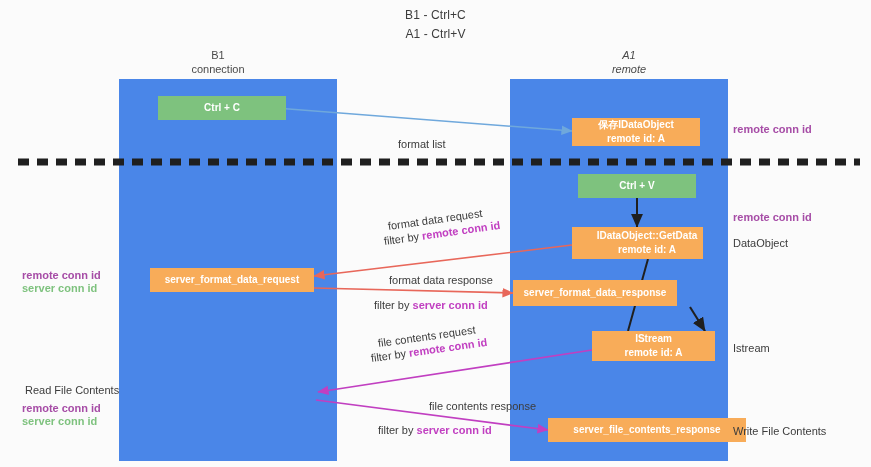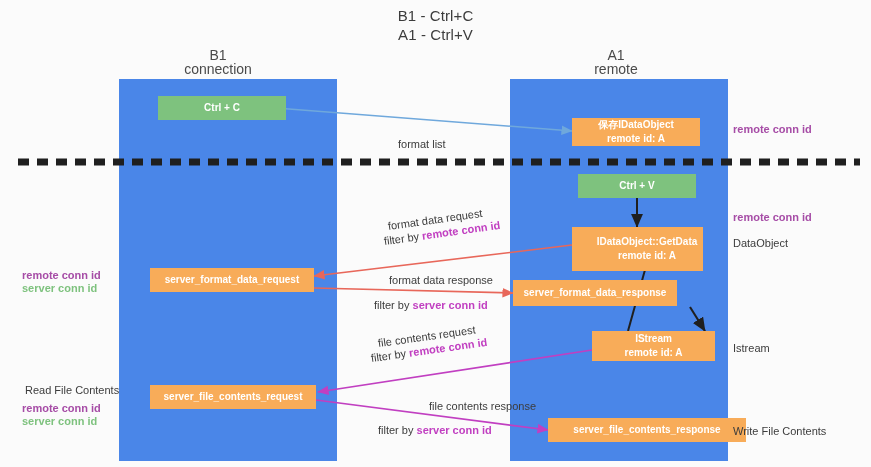--- a/index.html
+++ b/index.html
@@ -18,31 +18,31 @@
     overflow: hidden;
   }
 
   
   .title {
     position: absolute;
     left: 0;
     top: 6px;
     width: 871px;
     text-align: center;
-    font-size: 15px;
+    font-size: 12px;
     color: #3c3c3c;
     line-height: 19px;
     letter-spacing: 0.1px;
   }
 
   
   .col-head {
     position: absolute;
     text-align: center;
-    font-size: 14px;
+    font-size: 11px;
     color: #4a4a4a;
     line-height: 14px;
     width: 220px;
   }
   .col-head .l1 { display:block; }
   .col-head .l2 { display:block; }
 
   
   .lane {
     position: absolute;
@@ -107,21 +107,21 @@
 
   <div class="title">
     <div>B1 - Ctrl+C</div>
     <div>A1 - Ctrl+V</div>
   </div>
 
   <div class="col-head" style="left:108px; top:48px;">
     <span class="l1">B1</span>
     <span class="l2">connection</span>
   </div>
-  <div class="col-head" style="left:506px; top:48px;">
+  <div class="col-head" style="left:519px; top:48px;font-style:italic;">
     <span class="l1">A1</span>
     <span class="l2">remote</span>
   </div>
 
   <div class="lane" style="left:119px; top:79px; width:218px; height:382px;"></div>
   <div class="lane" style="left:510px; top:79px; width:218px; height:382px;"></div>
 
   <svg id="wires" viewBox="0 0 871 467">
     <defs>
       <marker id="ah-blue" markerWidth="8" markerHeight="8" refX="6.6" refY="3" orient="auto">
@@ -165,41 +165,38 @@
 
   <div class="node orange" style="left:572px; top:118px; width:128px; height:28px;">
     <span class="ln">保存IDataObject</span>
     <span class="ln">remote id: A</span>
   </div>
 
   <div class="node green" style="left:578px; top:174px; width:118px; height:24px;">
     <span class="ln">Ctrl + V</span>
   </div>
 
-  <div class="node orange" style="left:572px; top:227px; width:131px; height:44px;padding-left:19px;">
+  <div class="node orange" style="left:572px; top:227px; width:131px; height:32px;padding-left:19px;">
     <span class="ln">IDataObject::GetData</span>
     <span class="ln">remote id: A</span>
   </div>
 
   <div class="node orange" style="left:150px; top:268px; width:164px; height:24px;">
     <span class="ln">server_format_data_request</span>
   </div>
 
   <div class="node orange" style="left:513px; top:280px; width:164px; height:26px;">
     <span class="ln">server_format_data_response</span>
   </div>
 
   <div class="node orange" style="left:592px; top:331px; width:123px; height:30px;">
     <span class="ln">IStream</span>
     <span class="ln">remote id: A</span>
   </div>
 
-  <div class="node orange" style="left:150px; top:385px; width:166px; height:24px;">
-    <span class="ln">server_file_contents_request</span>
-  </div>
 
   <div class="node orange" style="left:548px; top:418px; width:198px; height:24px;">
     <span class="ln">server_file_contents_response</span>
   </div>
 
   <div class="lbl" style="left:398px; top:101px;margin-top:36px;">format list</div>
 
   <div class="lbl rot-up" style="left:389px; top:219px;">format data request</div>
   <div class="lbl rot-up" style="left:385px; top:234px;">
     <span>filter by </span><span class="purple-in">remote conn id</span>

